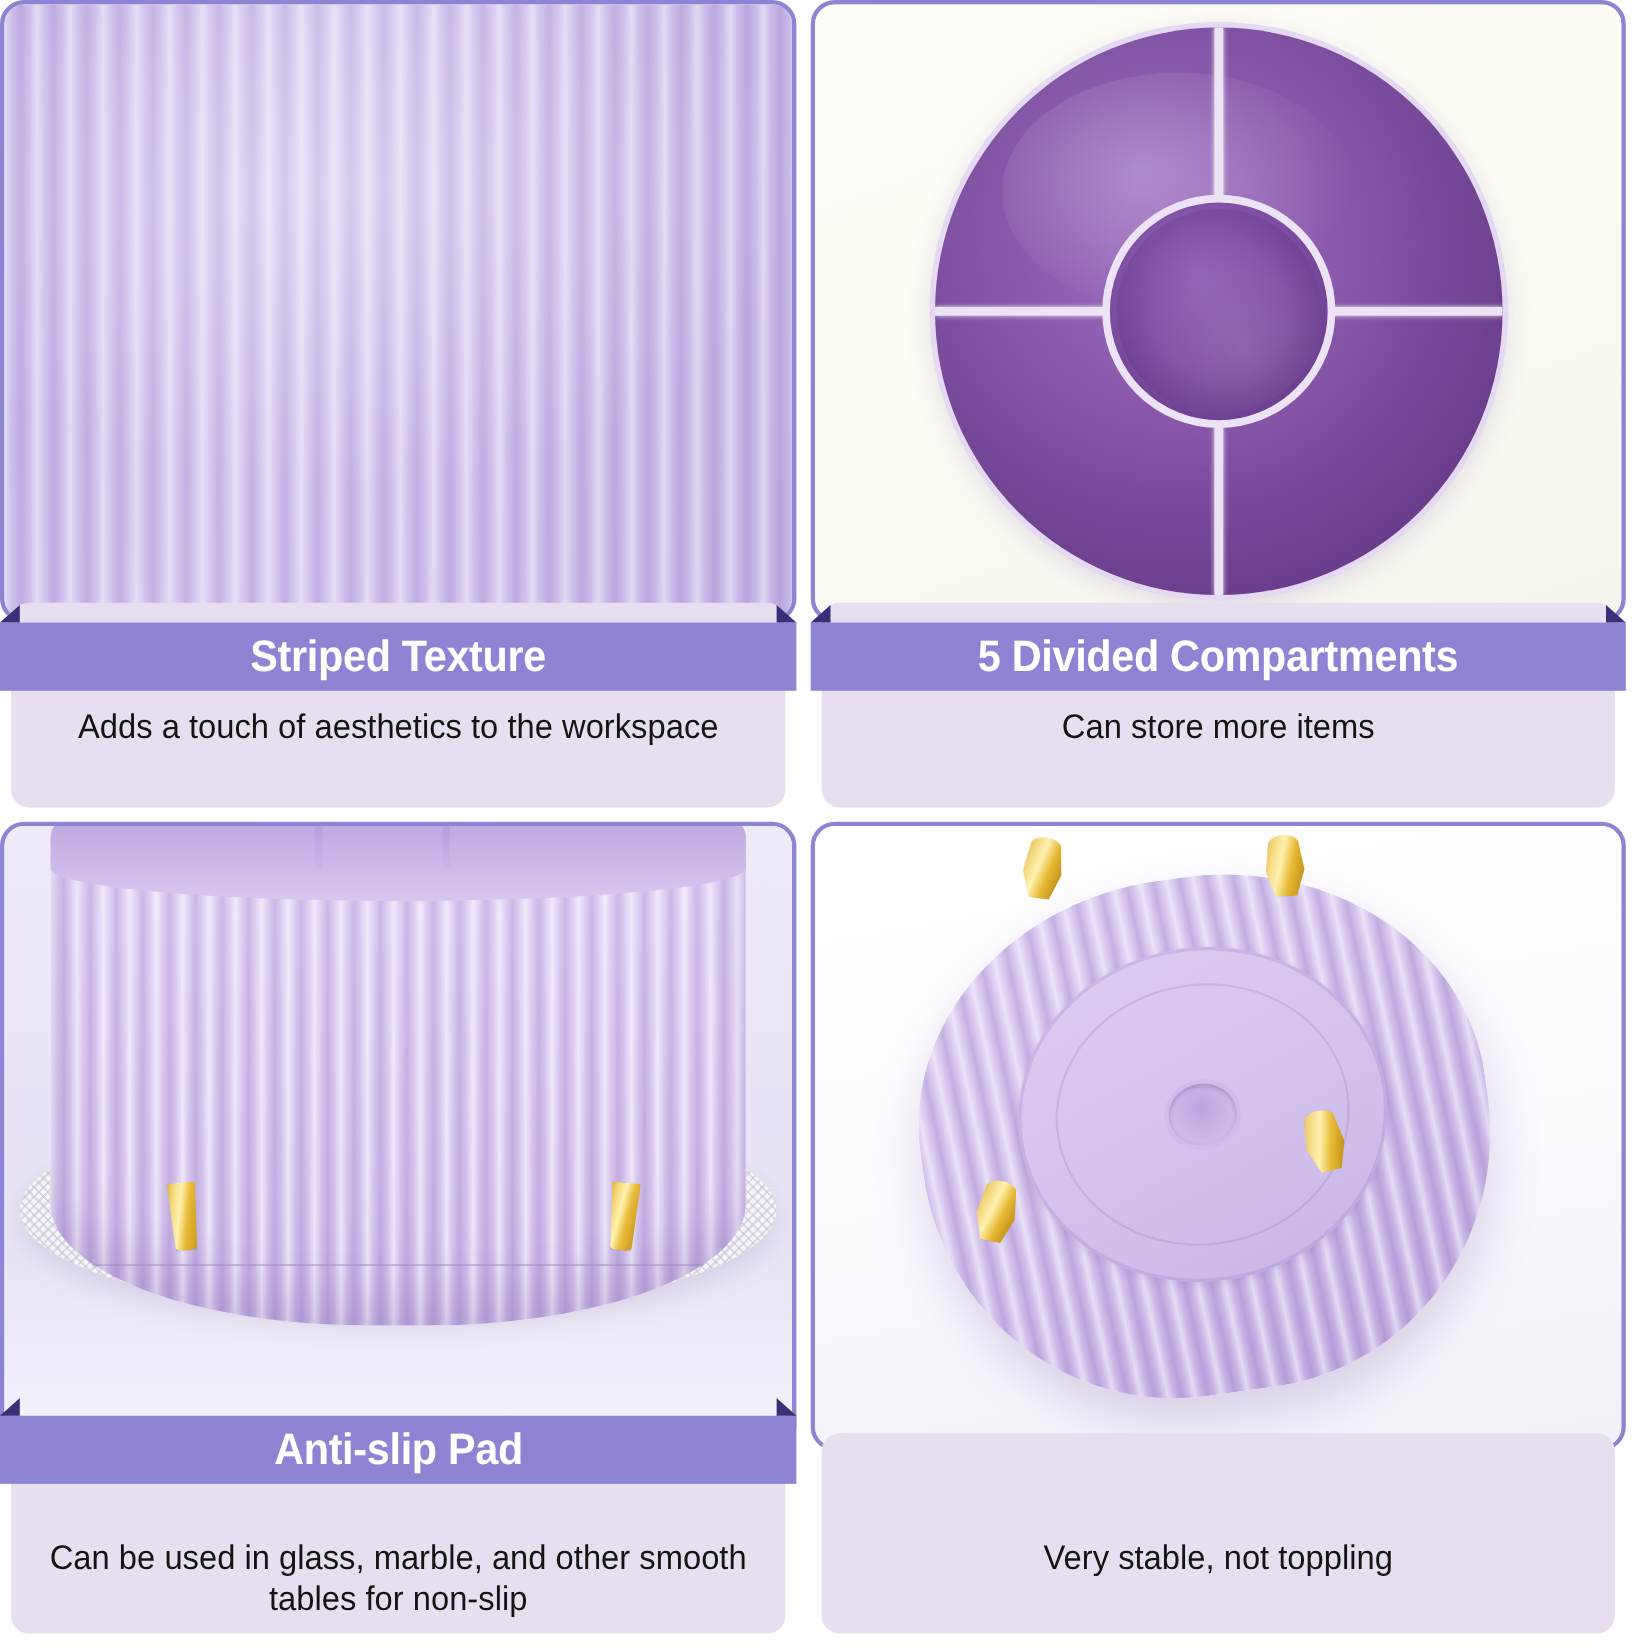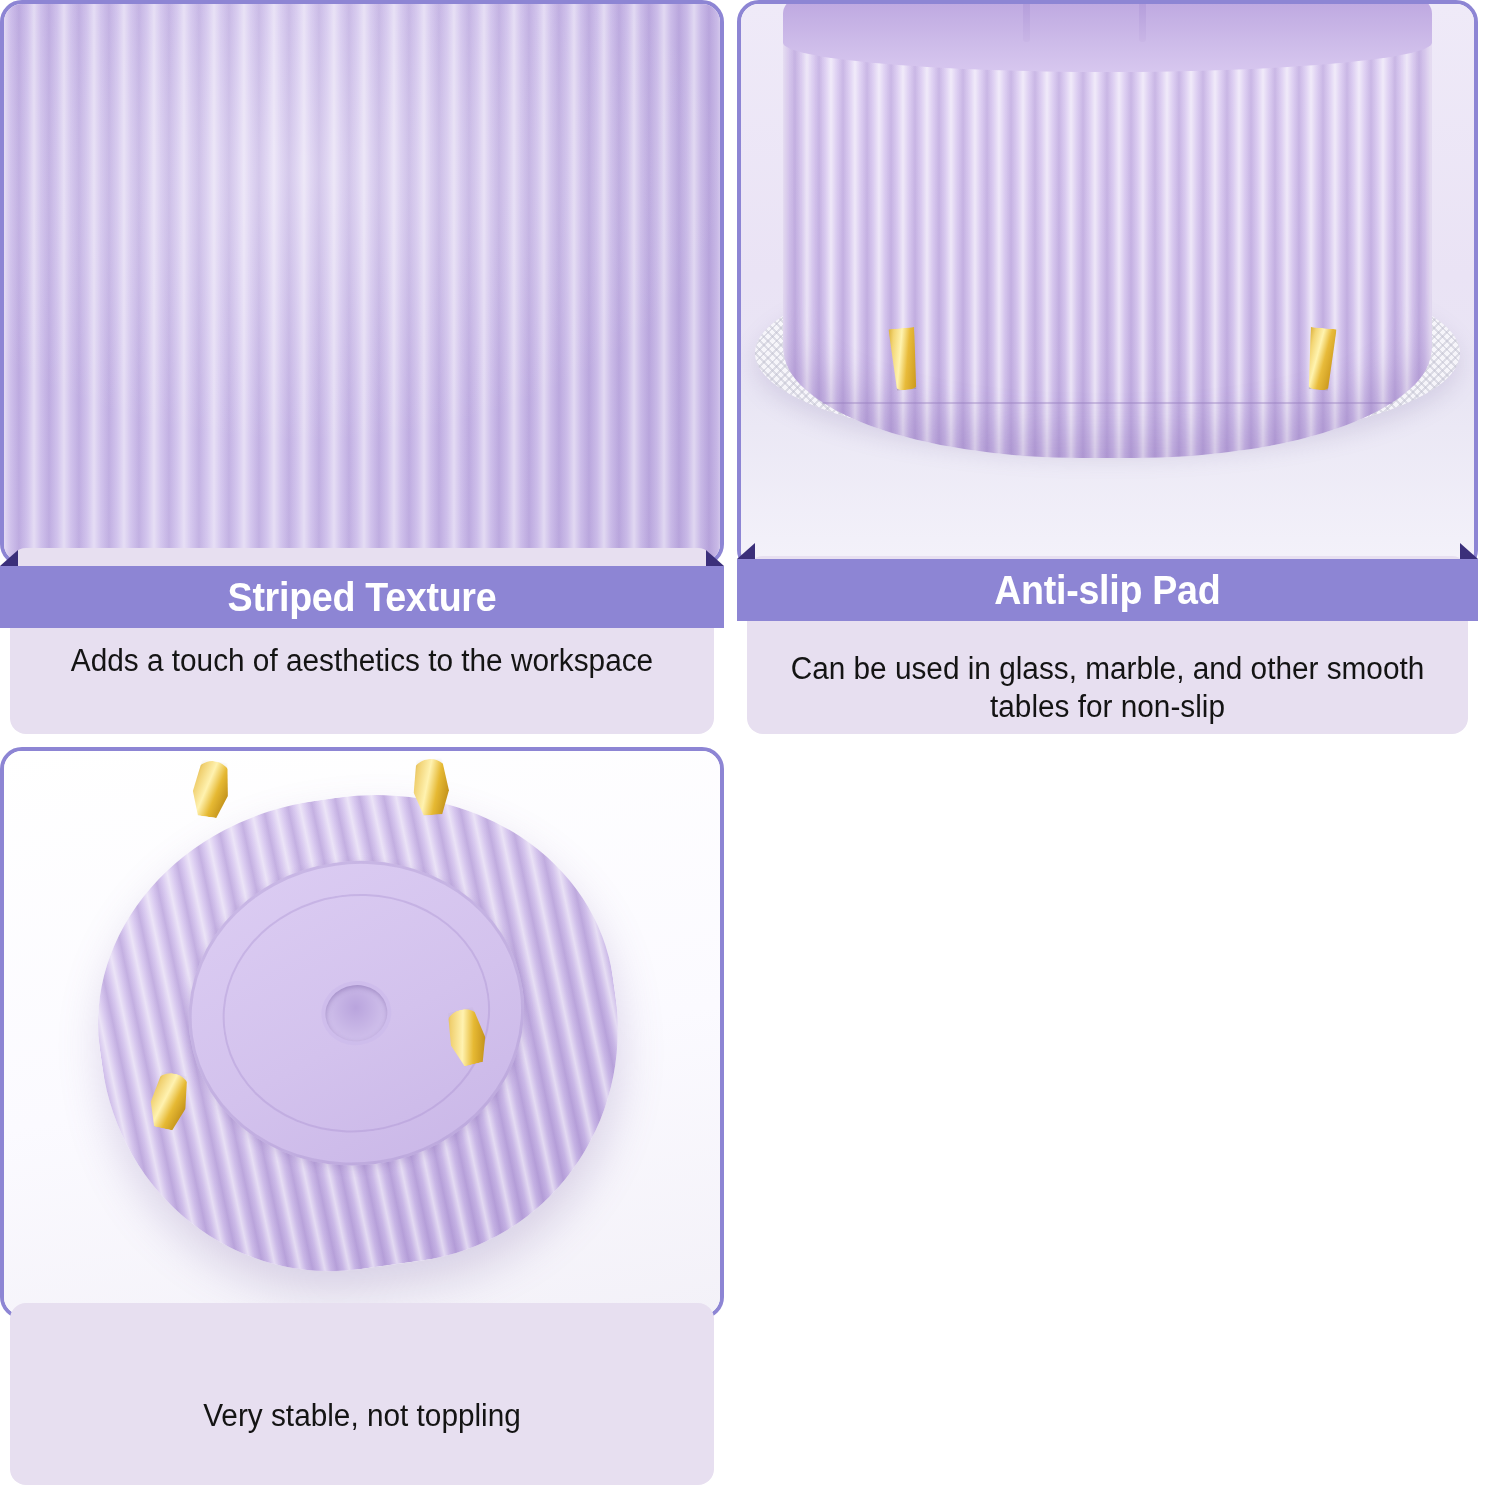--- a/index.html
+++ b/index.html
@@ -68,21 +68,21 @@
     left: 0;
     right: 0;
     top: 566px;
     height: 62px;
     background: #8d85d4;
     display: flex;
     align-items: center;
     justify-content: center;
     z-index: 3;
   }
-  .card.r2 .ribbon { top: 559px; }
+  .card.r2 .ribbon { top: 540px; }
 
   .ribbon-title {
     color: #ffffff;
     font-size: 40px;
     font-weight: bold;
     letter-spacing: -0.3px;
     line-height: 1;
     text-align: center;
     white-space: nowrap;
     transform: scaleX(0.94);
@@ -380,20 +380,42 @@
     </div>
     <div class="caption-panel"></div>
     <div class="ribbon">
       <div class="fold left"></div>
       <div class="fold right"></div>
       <div class="ribbon-title">Striped Texture</div>
     </div>
     <div class="caption-text">Adds a touch of aesthetics to the workspace</div>
   </div>
 
+  <div class="card r1">
+    <div class="photo">
+      <div class="bowl-wrap">
+        <div class="bowl">
+          <div class="bowl-inner-shade"></div>
+          <div class="bowl-hl"></div>
+          <div class="divider v-top"></div>
+          <div class="divider v-bot"></div>
+          <div class="divider h-left"></div>
+          <div class="divider h-right"></div>
+          <div class="center-cup"></div>
+        </div>
+      </div>
+    </div>
+    <div class="caption-panel"></div>
+    <div class="ribbon">
+      <div class="fold left"></div>
+      <div class="fold right"></div>
+      <div class="ribbon-title">5 Divided Compartments</div>
+    </div>
+    <div class="caption-text">Can store more items</div>
+  </div>
 
   <div class="card r2">
     <div class="photo">
       <div class="pad-scene">
         <div class="pad-mat"></div>
         <div class="organizer-body">
           <div class="organizer-rim"></div>
           <div class="organizer-base-line"></div>
         </div>
         <div class="foot f1"></div>

